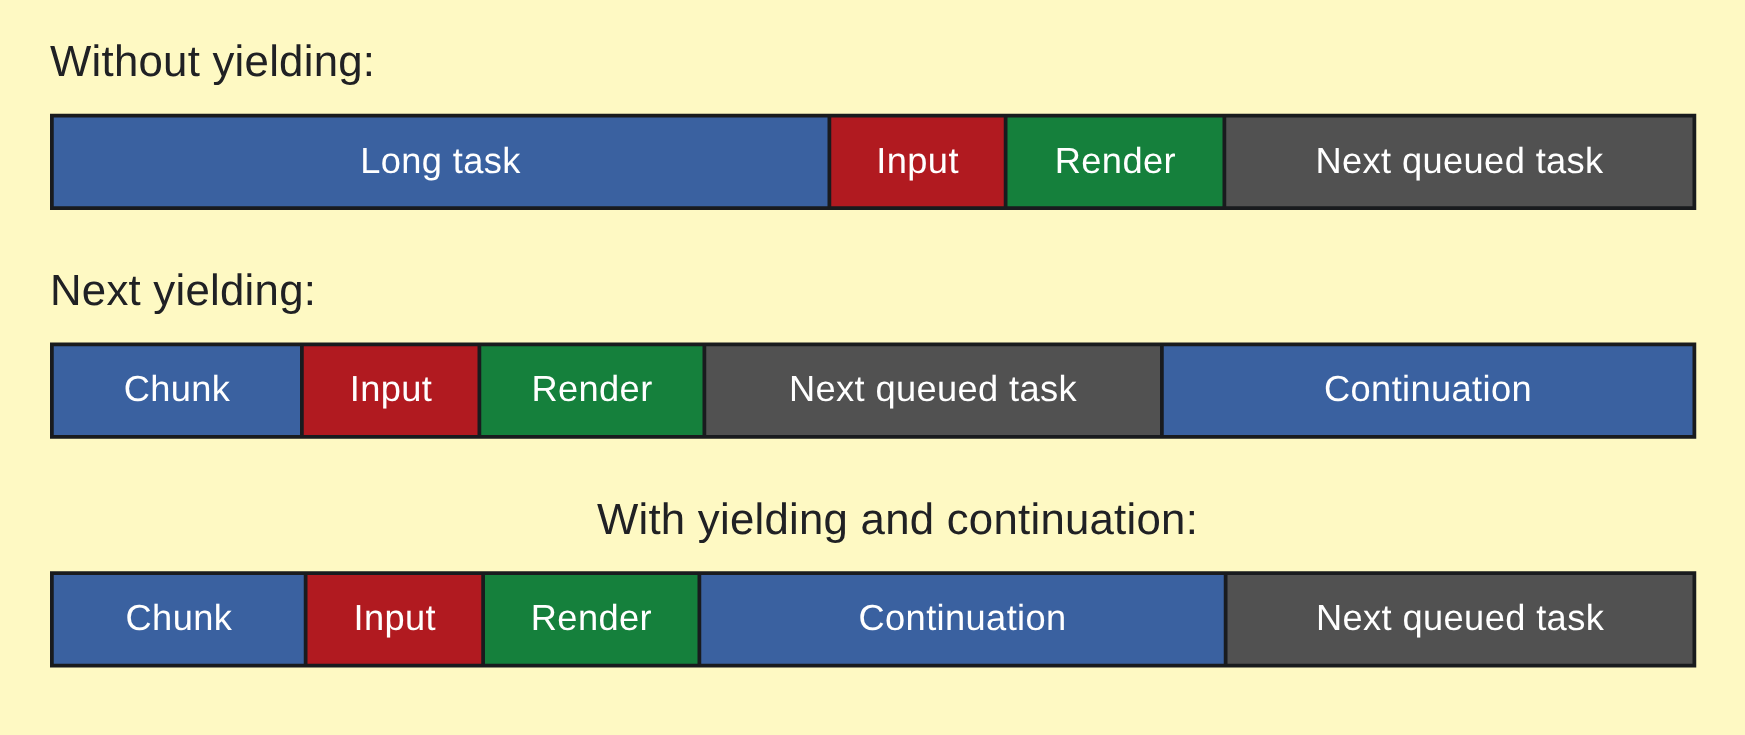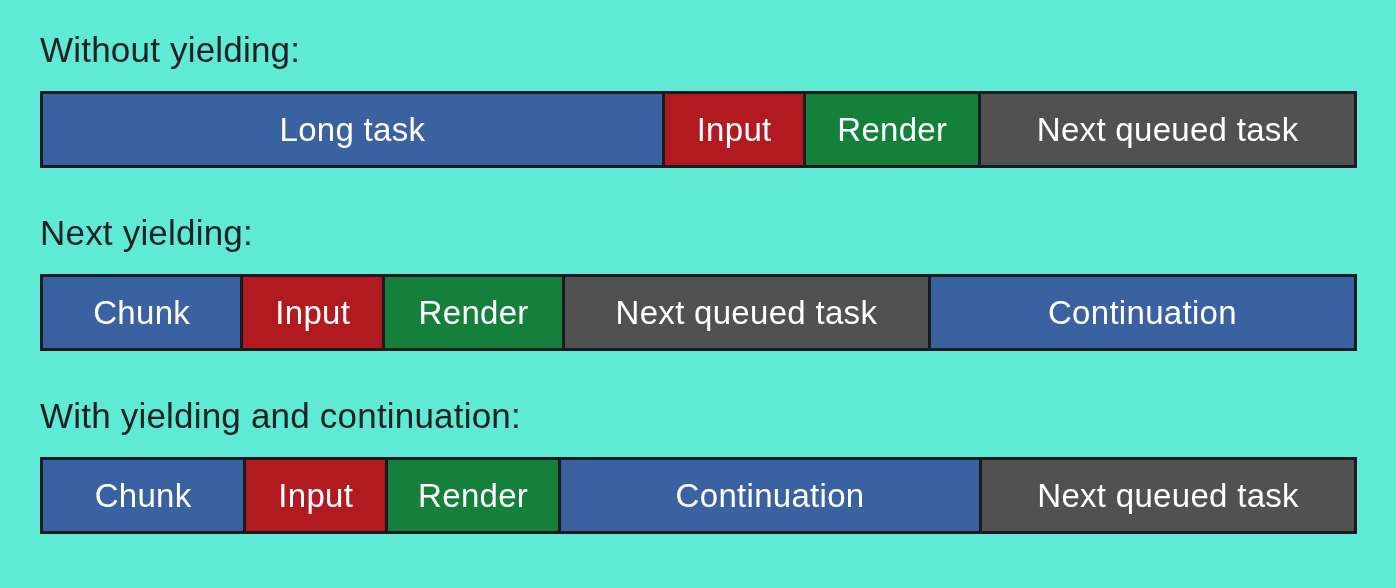--- a/index.html
+++ b/index.html
@@ -28,53 +28,53 @@
     width: 1317px;
     height: 77px;
     display: flex;
     padding: 3px;
     gap: 3px;
   }
   .segment {
     display: flex;
     align-items: center;
     justify-content: center;
-    font-size: 33px;
+    font-size: 29px;
     font-weight: 400;
     letter-spacing: 0.3px;
     white-space: nowrap;
     overflow: hidden;
     min-width: 0;
   }
 </style>
 </head>
 <body>
 
-<div class="canvas" style="background: #5eead4;">
+<div class="canvas" style="background: #fef9c3;">
     <div class="section">
       <div class="heading" style="color: rgb(32, 33, 36);">Without yielding:</div>
       <div class="bar" style="background: rgb(25, 27, 30);">
         <div class="segment" style="flex: 626 1 0px; background: rgb(58, 97, 160); color: rgb(255, 255, 255);">Long task</div>
         <div class="segment" style="flex: 140 1 0px; background: rgb(177, 26, 32); color: rgb(255, 255, 255);">Input</div>
         <div class="segment" style="flex: 174 1 0px; background: rgb(21, 128, 60); color: rgb(255, 255, 255);">Render</div>
         <div class="segment" style="flex: 377 1 0px; background: rgb(81, 81, 81); color: rgb(255, 255, 255);">Next queued task</div>
       </div>
     </div>
     <div class="section">
       <div class="heading" style="color: rgb(32, 33, 36);">Next yielding:</div>
       <div class="bar" style="background: rgb(25, 27, 30);">
         <div class="segment" style="flex: 200 1 0px; background: rgb(58, 97, 160); color: rgb(255, 255, 255);">Chunk</div>
         <div class="segment" style="flex: 141 1 0px; background: rgb(177, 26, 32); color: rgb(255, 255, 255);">Input</div>
         <div class="segment" style="flex: 179 1 0px; background: rgb(21, 128, 60); color: rgb(255, 255, 255);">Render</div>
         <div class="segment" style="flex: 368 1 0px; background: rgb(81, 81, 81); color: rgb(255, 255, 255);">Next queued task</div>
         <div class="segment" style="flex: 429 1 0px; background: rgb(58, 97, 160); color: rgb(255, 255, 255);">Continuation</div>
       </div>
     </div>
     <div class="section">
-      <div class="heading" style="color: rgb(32, 33, 36);">With yielding and continuation:</div>
+      <div class="heading" style="color: rgb(32, 33, 36); text-align: center;">With yielding and continuation:</div>
       <div class="bar" style="background: rgb(25, 27, 30);">
         <div class="segment" style="flex: 203 1 0px; background: rgb(58, 97, 160); color: rgb(255, 255, 255);">Chunk</div>
         <div class="segment" style="flex: 141 1 0px; background: rgb(177, 26, 32); color: rgb(255, 255, 255);">Input</div>
         <div class="segment" style="flex: 172 1 0px; background: rgb(21, 128, 60); color: rgb(255, 255, 255);">Render</div>
         <div class="segment" style="flex: 424 1 0px; background: rgb(58, 97, 160); color: rgb(255, 255, 255);">Continuation</div>
         <div class="segment" style="flex: 377 1 0px; background: rgb(81, 81, 81); color: rgb(255, 255, 255);">Next queued task</div>
       </div>
     </div>
   </div>
 

